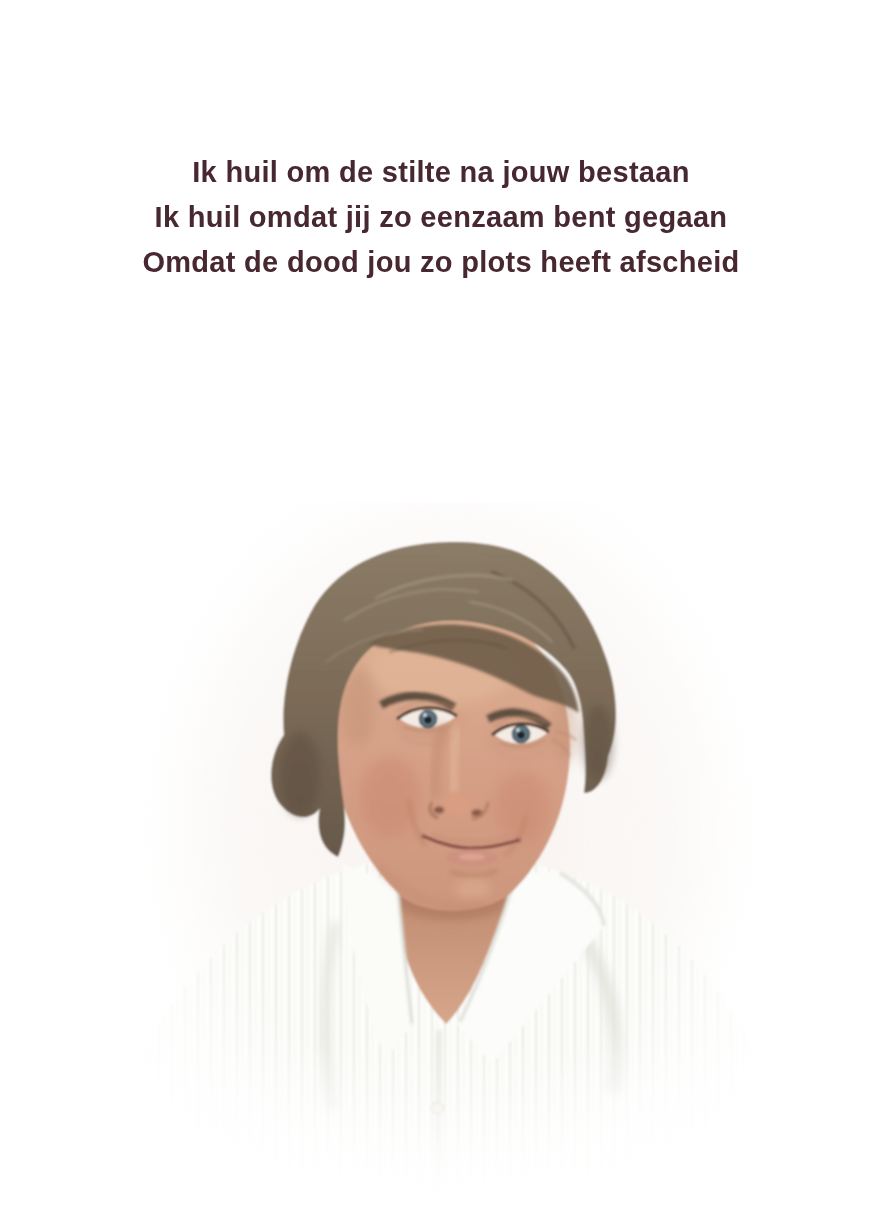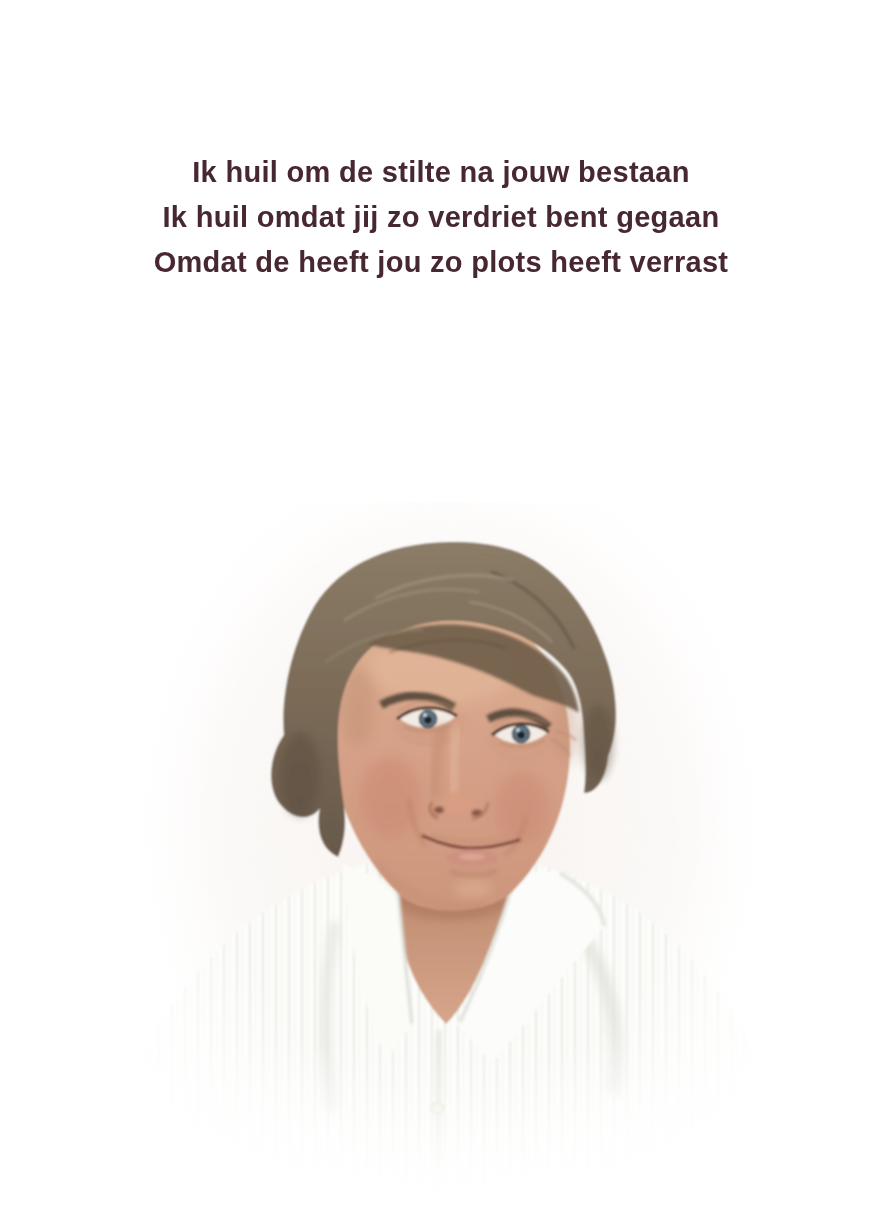--- a/index.html
+++ b/index.html
@@ -34,22 +34,22 @@
   }
   .portrait-wrap svg { display: block; }
 </style>
 </head>
 <body>
 
 <div class="page">
 
   <div class="poem">
     <div class="poem-line">Ik huil om de stilte na jouw bestaan</div>
-    <div class="poem-line">Ik huil omdat jij zo verdriet bent gegaan</div>
-    <div class="poem-line">Omdat de heeft jou zo plots heeft verrast</div>
+    <div class="poem-line">Ik huil omdat jij zo eenzaam bent gegaan</div>
+    <div class="poem-line">Omdat de dood jou zo plots heeft afscheid</div>
   </div>
 
   <div class="portrait-wrap">
     <svg width="620" height="731" viewBox="0 0 620 731" xmlns="http://www.w3.org/2000/svg">
       <defs>
         <filter id="s08" x="-30%" y="-30%" width="160%" height="160%">
             <feGaussianBlur stdDeviation="0.9"></feGaussianBlur>
           </filter>
         <filter id="b1" x="-40%" y="-40%" width="180%" height="180%">
             <feGaussianBlur stdDeviation="1.1"></feGaussianBlur>

